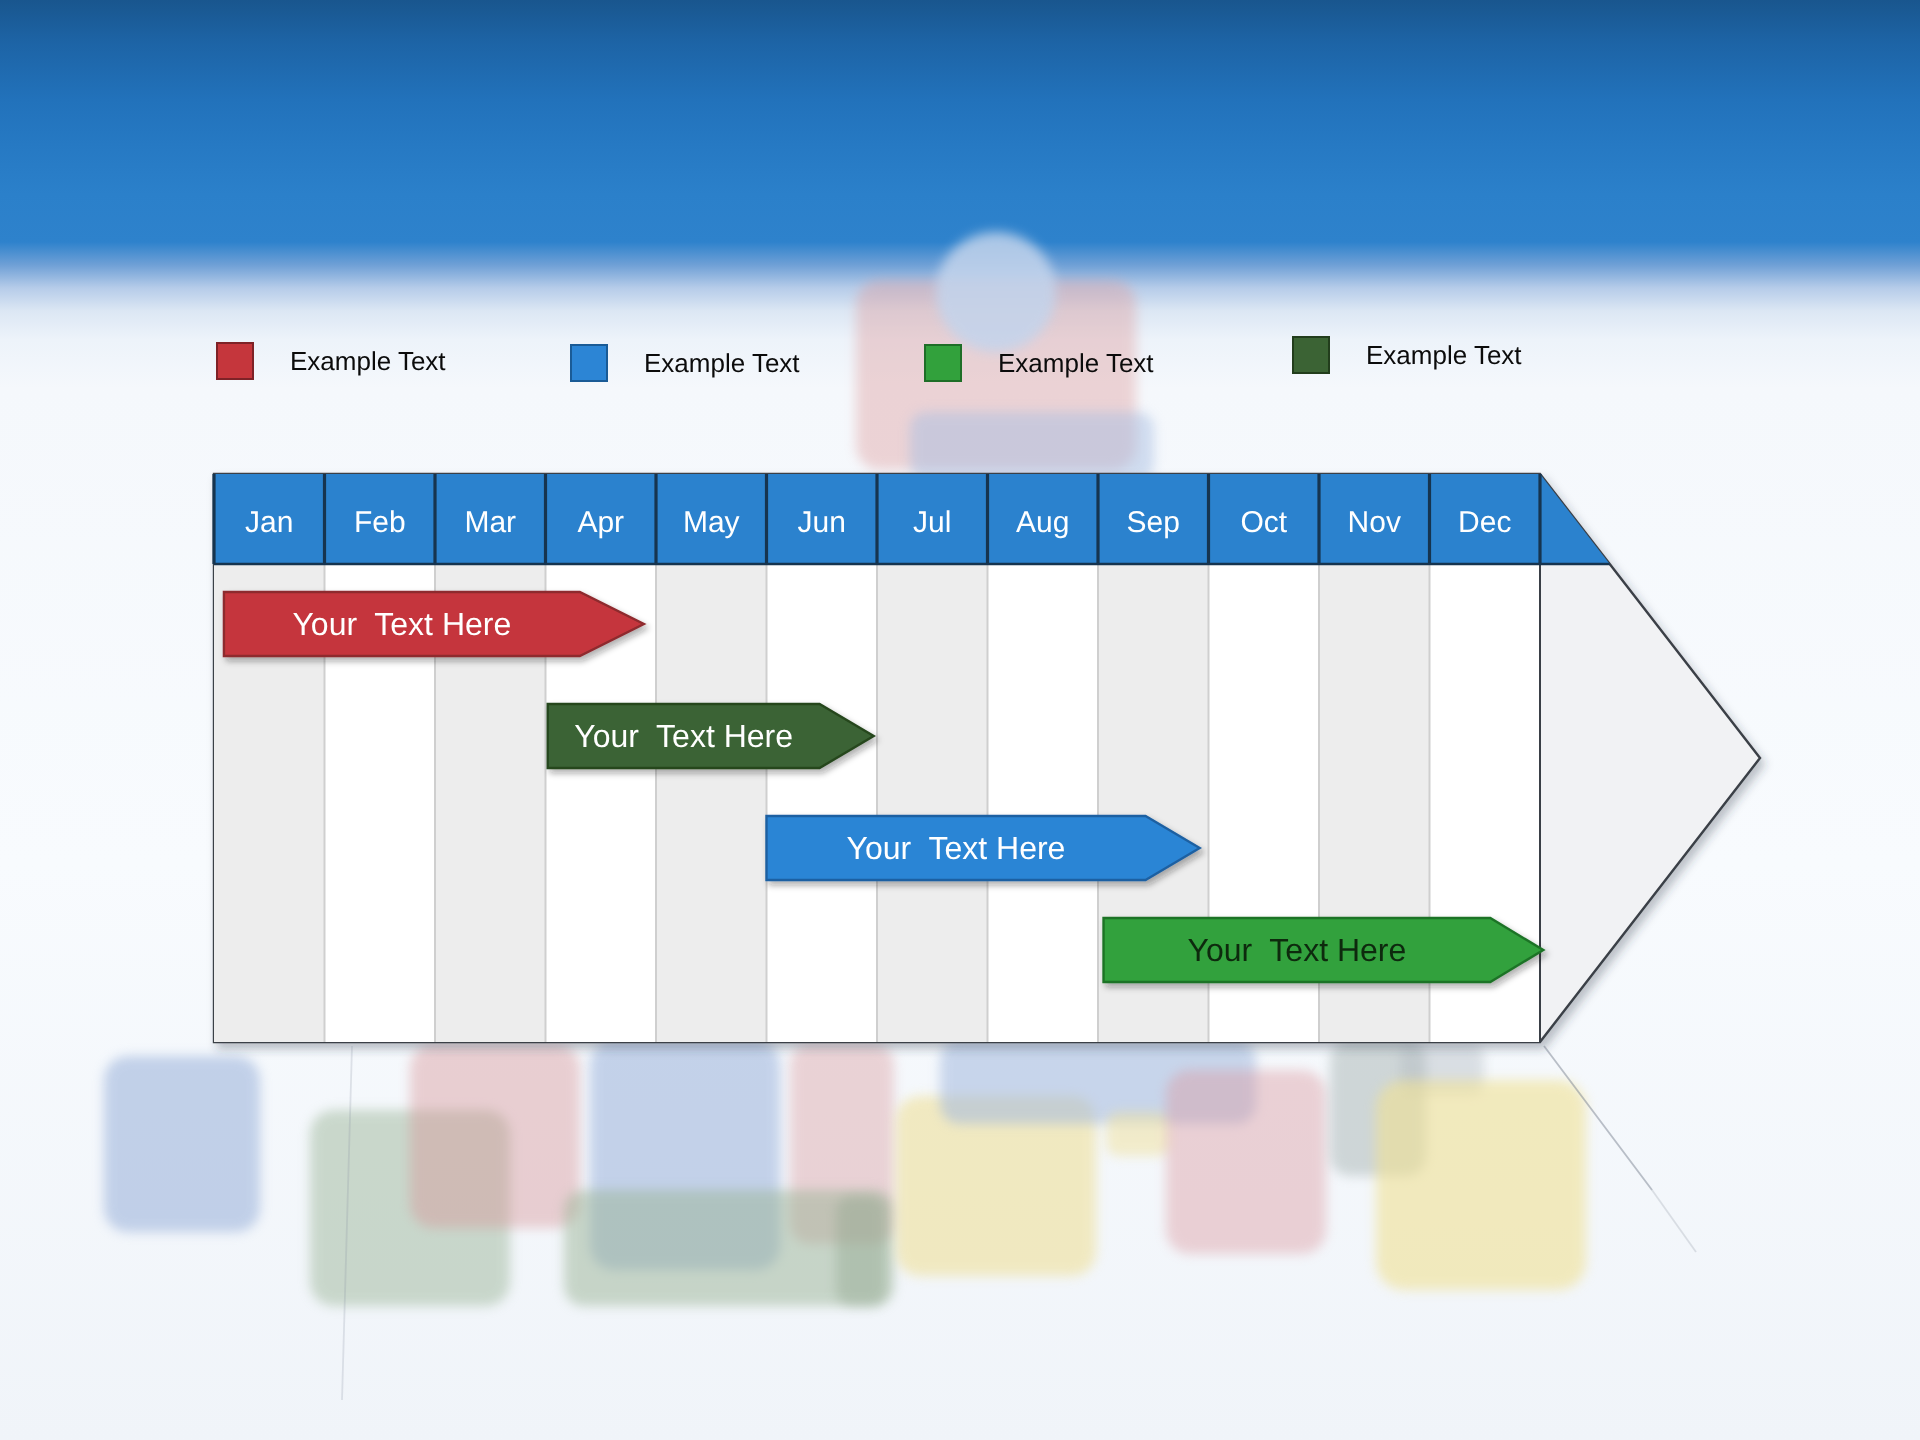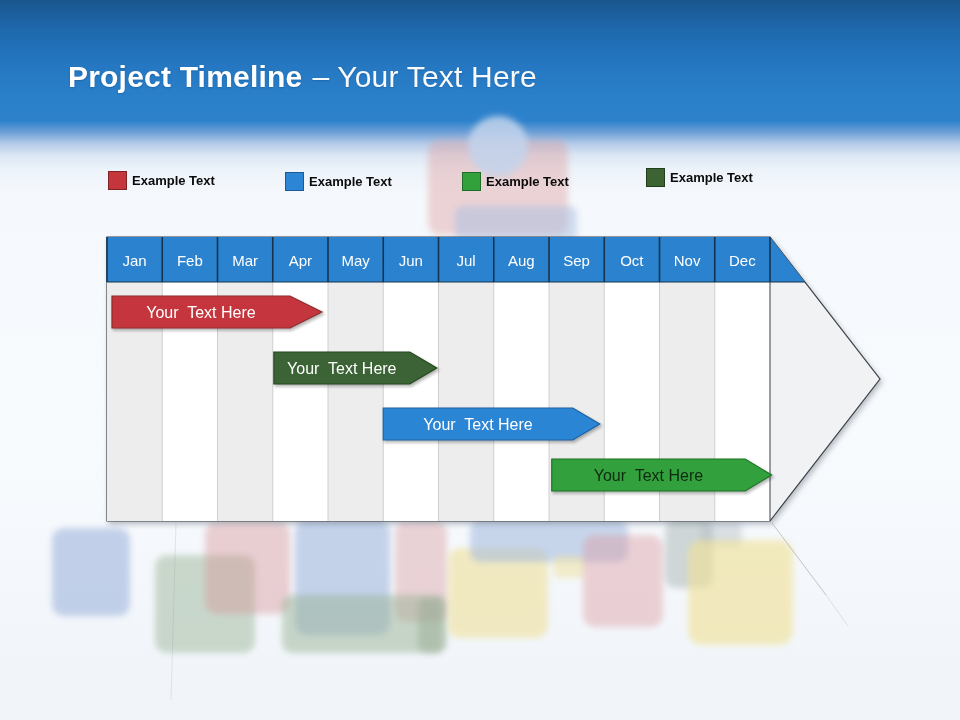--- a/index.html
+++ b/index.html
@@ -15,21 +15,21 @@
   .title{
     position:absolute;left:68px;top:60px;color:#FFFFFF;font-size:30px;
     letter-spacing:0.2px;white-space:nowrap;
     text-shadow:0 1px 2px rgba(0,40,80,0.25);
   }
   .title .main{font-weight:700;}
   .title .sub{font-weight:400;margin-left:10px;opacity:0.97;}
   .legend{position:absolute;left:0;top:0;width:960px;height:0;}
   .legend-item{position:absolute;display:flex;align-items:center;height:20px;}
   .legend-swatch{width:19px;height:19px;border:1px solid rgba(0,0,0,0.45);box-sizing:border-box;flex:0 0 auto;}
-  .legend-label{margin-left:5px;font-size:13px;font-weight:700;color:#0B0B0B;white-space:nowrap;}
+  .legend-label{margin-left:18px;font-size:13px;font-weight:400;color:#0B0B0B;white-space:nowrap;}
   .timeline-wrap{position:absolute;left:100px;top:230px;width:800px;height:490px;text-align:center;}
   svg text{font-family:"Liberation Sans",sans-serif;}
 </style>
 </head>
 <body>
 
 <div class="slide">
 
   <div id="bg-layer">
       <div class="bg-block" style="left: 428px; top: 140px; width: 140px; height: 95px; background: rgb(223, 160, 160); opacity: 0.42; border-radius: 12px;"></div>
@@ -44,23 +44,20 @@
       <div class="bg-block" style="left: 418px; top: 598px; width: 25px; height: 55px; background: rgb(143, 164, 140); opacity: 0.4; border-radius: 8px;"></div>
       <div class="bg-block" style="left: 448px; top: 548px; width: 100px; height: 90px; background: rgb(239, 224, 154); opacity: 0.6; border-radius: 12px;"></div>
       <div class="bg-block" style="left: 470px; top: 520px; width: 158px; height: 42px; background: rgb(163, 185, 222); opacity: 0.55; border-radius: 10px;"></div>
       <div class="bg-block" style="left: 553px; top: 556px; width: 32px; height: 22px; background: rgb(239, 224, 154); opacity: 0.5; border-radius: 6px;"></div>
       <div class="bg-block" style="left: 583px; top: 535px; width: 80px; height: 92px; background: rgb(220, 154, 160); opacity: 0.42; border-radius: 12px;"></div>
       <div class="bg-block" style="left: 665px; top: 520px; width: 48px; height: 68px; background: rgb(154, 168, 166); opacity: 0.42; border-radius: 10px;"></div>
       <div class="bg-block" style="left: 700px; top: 522px; width: 42px; height: 25px; background: rgb(176, 184, 191); opacity: 0.4; border-radius: 6px;"></div>
       <div class="bg-block" style="left: 688px; top: 540px; width: 105px; height: 105px; background: rgb(240, 225, 148); opacity: 0.6; border-radius: 14px;"></div>
     </div>
 
-  <div class="title">
-    <span class="main">Project Timeline</span><span class="sub">– Your Text Here</span>
-  </div>
 
   <div class="legend" id="legend">
       <div class="legend-item" style="left: 108px; top: 170px;">
         <span class="legend-swatch" style="background: rgb(197, 54, 60); border-color: rgb(126, 34, 39);"></span>
         <span class="legend-label">Example Text</span>
       </div>
       <div class="legend-item" style="left: 285px; top: 171px;">
         <span class="legend-swatch" style="background: rgb(44, 133, 213); border-color: rgb(26, 91, 150);"></span>
         <span class="legend-label">Example Text</span>
       </div>

